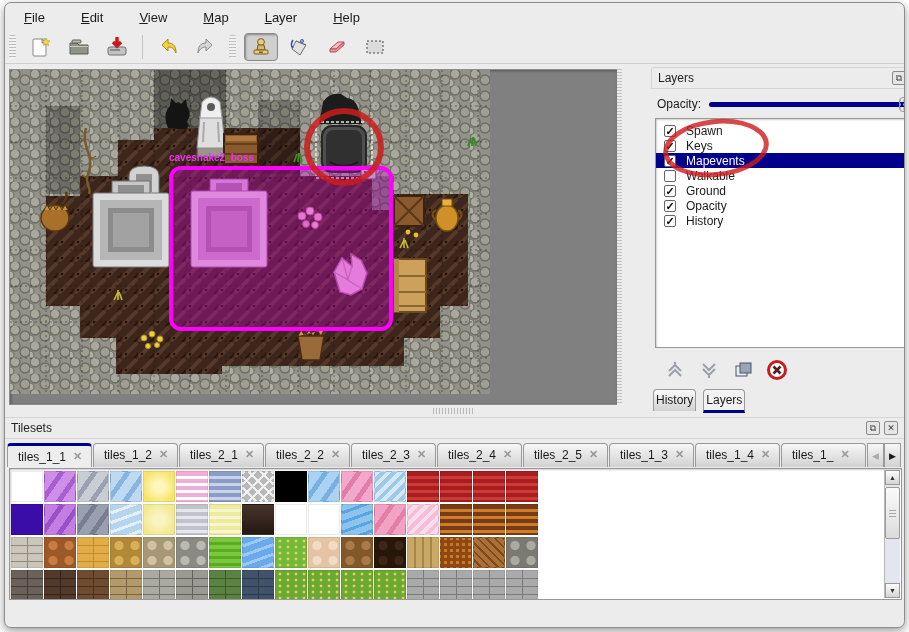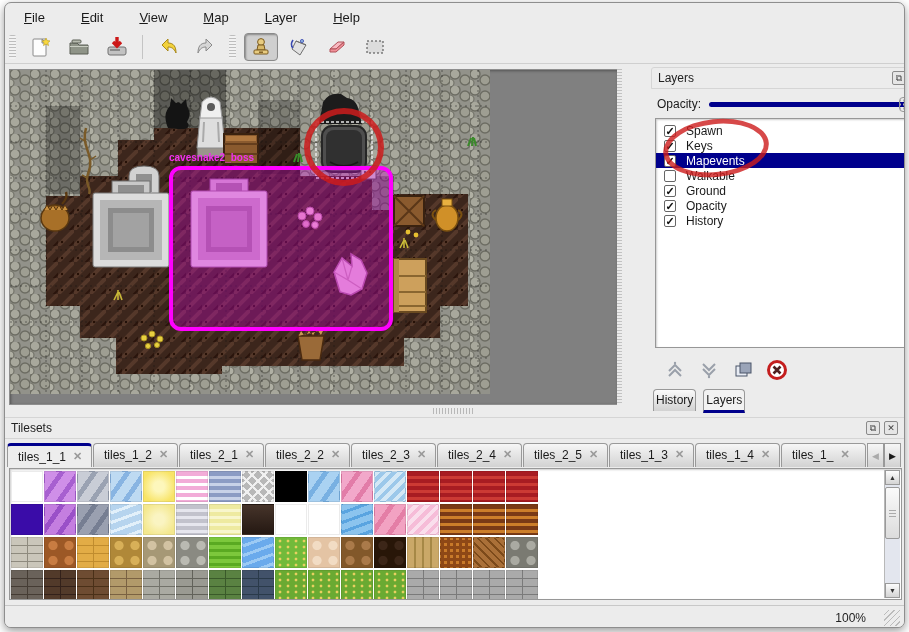--- a/index.html
+++ b/index.html
@@ -559,18 +559,14 @@
           <div class="pal-tile" style="background-image: repeating-linear-gradient(rgb(168, 28, 34) 0px, rgb(168, 28, 34) 4px, rgb(204, 58, 52) 4px, rgb(204, 58, 52) 7px);"></div>
         </div>
       <div class="vscroll">
         <div class="vs-btn" style="top:0">▲</div>
         <div class="vs-thumb"></div>
         <div class="vs-btn" style="bottom:0">▼</div>
       </div>
     </div>
   </div>
 
-  <div class="statusbar">
-    <span class="zoom-label">100%</span>
-    <div class="resize-grip"></div>
-  </div>
 
 </div>
 
 </body></html>

